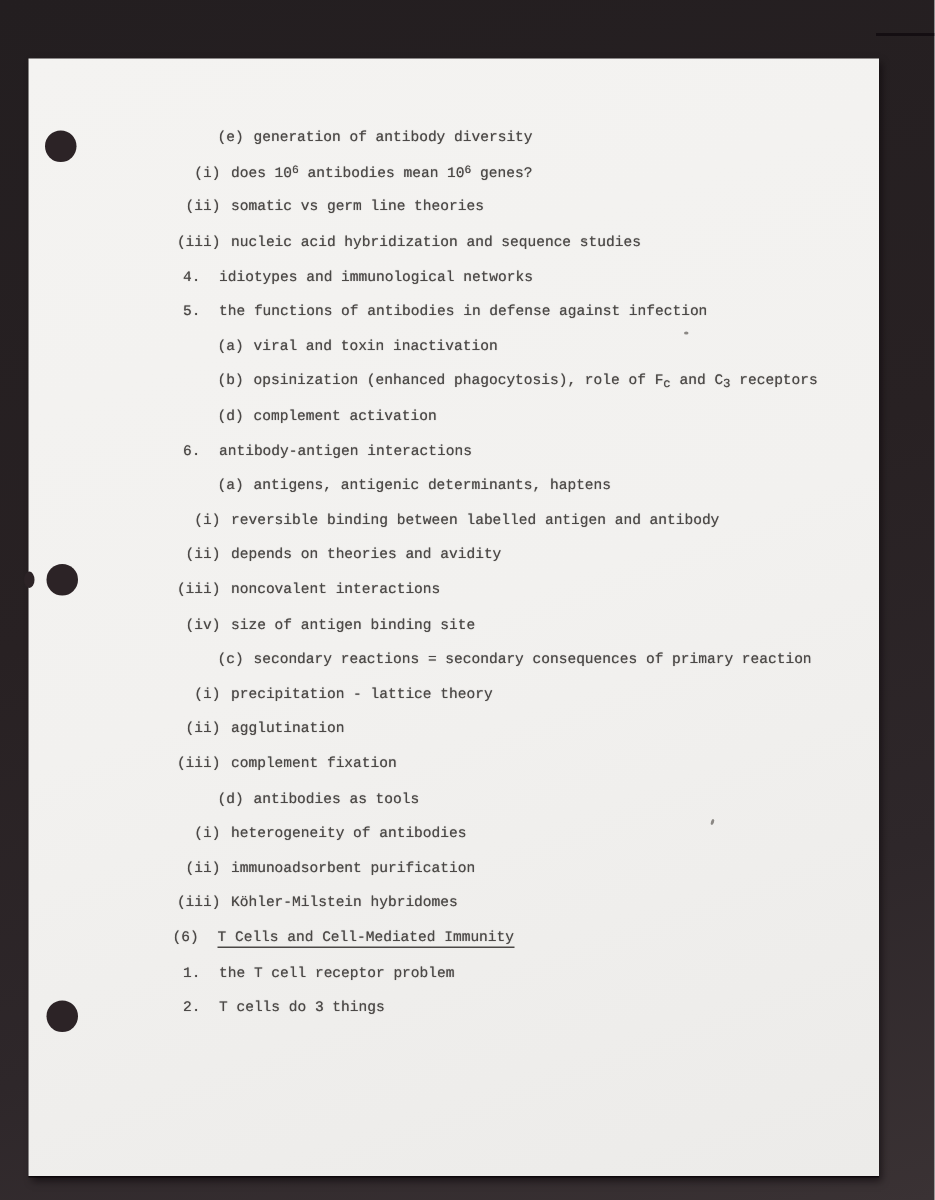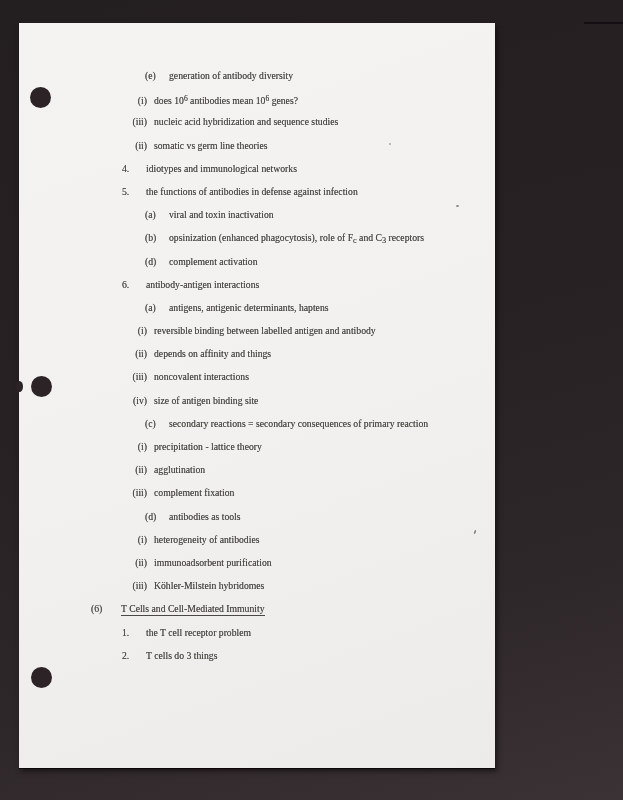--- a/index.html
+++ b/index.html
@@ -8,24 +8,23 @@
     position: relative;
     overflow: hidden;
     background: linear-gradient(165deg, #231e20 0%, #282123 45%, #2e272a 75%, #3a3234 100%);
     font-family: "Liberation Mono", "DejaVu Sans Mono", monospace;
   }
   .bg-hairline {
     position: absolute; top: 22px; left: 584px; right: 0; height: 2px;
     background: #120c0f; opacity: .85;
   }
   .paper {
-    position: absolute; left: 19px; top: 23px; width: 476px; height: 745px;
+    position: absolute; left: 19px; top: 39px; width: 567px; height: 745px;
     background: linear-gradient(160deg, #f4f3f1 0%, #f2f1ef 50%, #ecebe9 100%);
     box-shadow: 2px 3px 5px rgba(8,4,6,.6), 0 1px 0 rgba(10,6,8,.8);
-    font-family: Liberation Serif, serif;
   }
   .hole {
     position: absolute; width: 21px; height: 21px; border-radius: 50%;
     background: #2c2326;
   }
   .hole.h1 { left: 30px; top: 87px; }
   .hole.h2 { left: 31px; top: 376px; }
   .hole.h3 { left: 31px; top: 667px; }
   .notch {
     position: absolute; left: 16px; top: 381px; width: 7px; height: 11px;
@@ -41,21 +40,21 @@
   }
   .line {
     height: 23.2px; line-height: 23.2px;
     white-space: pre;
     font-size: 9.7px;
     color: #4b4846;
     text-shadow: 0 0 0.6px rgba(75,72,70,.75);
   }
   .line .lbl { display: inline-block; }
   
-  .ind0 { padding-left: 72px; }
+  .ind0 { padding-left: 51px; margin-left: 45px; }
   .ind0 .lbl { width: 18px; }
   .ind0 .txt { margin-left: 12px; }
   
   .ind1 { padding-left: 103px; }
   .ind1 .lbl { width: 12px; }
   .ind1 .txt { margin-left: 12px; }
   
   .ind2 { padding-left: 126px; }
   .ind2 .lbl { width: 18px; }
   .ind2 .txt { margin-left: 6px; }
@@ -73,43 +72,43 @@
 
 <div class="bg-hairline"></div>
 
 <div class="paper">
   <div class="textblock">
 
     <div class="line ind2"><span class="lbl">(e)</span><span class="txt">generation of antibody diversity</span></div>
 
     <div class="line ind3"><span class="lbl">(i)</span><span class="txt"><span>does 10</span><sup>6</sup><span> antibodies mean 10</span><sup>6</sup><span> genes?</span></span></div>
 
+    <div class="line ind3"><span class="lbl">(ii)</span><span class="txt">somatic vs germ line theories</span></div>
+
     <div class="line ind3"><span class="lbl">(iii)</span><span class="txt">nucleic acid hybridization and sequence studies</span></div>
-
-    <div class="line ind3"><span class="lbl">(ii)</span><span class="txt">somatic vs germ line theories</span></div>
 
     <div class="line ind1"><span class="lbl">4.</span><span class="txt">idiotypes and immunological networks</span></div>
 
     <div class="line ind1"><span class="lbl">5.</span><span class="txt">the functions of antibodies in defense against infection</span></div>
 
     <div class="line ind2"><span class="lbl">(a)</span><span class="txt">viral and toxin inactivation</span></div>
 
     <div class="line ind2"><span class="lbl">(b)</span><span class="txt"><span>opsinization (enhanced phagocytosis), role of F</span><sub>c</sub><span> and C</span><sub>3</sub><span> receptors</span></span></div>
 
 
     <div class="line ind2"><span class="lbl">(d)</span><span class="txt">complement activation</span></div>
 
     <div class="line ind1"><span class="lbl">6.</span><span class="txt">antibody-antigen interactions</span></div>
 
     <div class="line ind2"><span class="lbl">(a)</span><span class="txt">antigens, antigenic determinants, haptens</span></div>
 
 
     <div class="line ind3"><span class="lbl">(i)</span><span class="txt">reversible binding between labelled antigen and antibody</span></div>
 
-    <div class="line ind3"><span class="lbl">(ii)</span><span class="txt">depends on affinity and things</span></div>
+    <div class="line ind3"><span class="lbl">(ii)</span><span class="txt">depends on theories and avidity</span></div>
 
     <div class="line ind3"><span class="lbl">(iii)</span><span class="txt">noncovalent interactions</span></div>
 
     <div class="line ind3"><span class="lbl">(iv)</span><span class="txt">size of antigen binding site</span></div>
 
     <div class="line ind2"><span class="lbl">(c)</span><span class="txt">secondary reactions = secondary consequences of primary reaction</span></div>
 
     <div class="line ind3"><span class="lbl">(i)</span><span class="txt">precipitation - lattice theory</span></div>
 
     <div class="line ind3"><span class="lbl">(ii)</span><span class="txt">agglutination</span></div>

